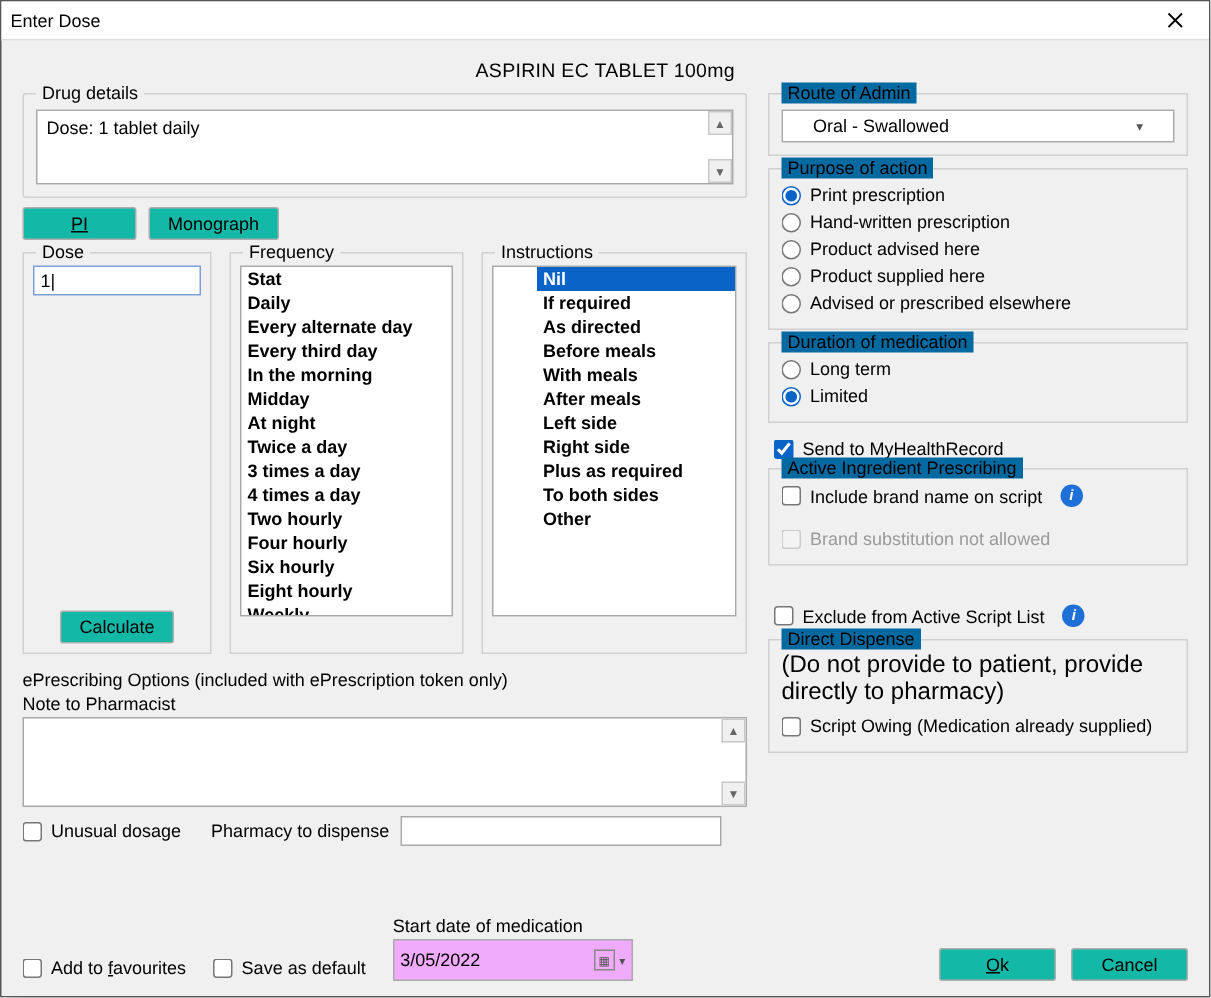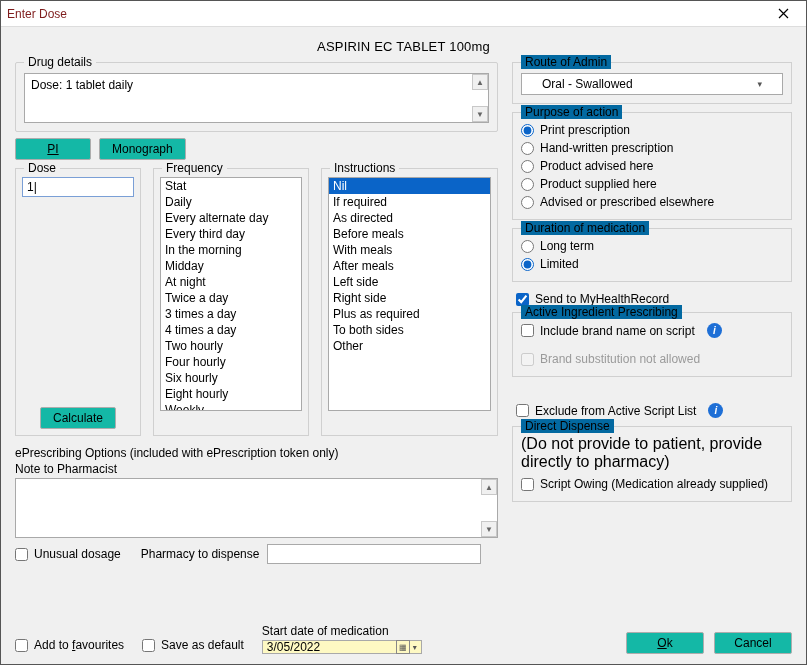--- a/index.html
+++ b/index.html
@@ -1,18 +1,18 @@
 <!DOCTYPE html>
 <html><head>
 <meta charset="utf-8">
 <style>
   * { box-sizing: border-box; font-family: "Segoe UI", Tahoma, Arial, sans-serif; }
   html,body { margin:0; padding:0; background:#fff; }
   .window { width:807px; height:665px; border:1px solid #555; position:relative; background:#f0f0f0; }
-  .titlebar { height:26px; background:#fff; border-bottom:1px solid #ddd; display:flex; align-items:center; padding:0 6px; font-size:12px; color:#7f1d1d; }
+  .titlebar { height:26px; background:#fff; border-bottom:1px solid #ddd; display:flex; align-items:center; padding:0 6px; font-size:12px; color:#000000; }
   .titlebar .spacer { flex:1; }
   .titlebar .close { width:34px; height:26px; display:flex; align-items:center; justify-content:center; cursor:default; }
   .body { position:absolute; top:26px; left:0; right:0; bottom:0; padding:8px 14px 12px 14px; font-size:12px; color:#000; }
   .drugname { text-align:center; font-size:13px; padding:4px 0 8px 0; letter-spacing:.2px; }
   .cols { display:flex; gap:14px; }
   .leftcol { flex:1; }
   .rightcol { width:280px; }
   .group { border:1px solid #d0d0d0; border-radius:2px; padding:8px 8px 8px 8px; margin-bottom:8px; position:relative; background:#f0f0f0; }
   .group > .legend { position:absolute; top:-8px; left:8px; background:#f0f0f0; padding:0 4px; font-size:12px; color:#000; }
   .drugdetails-box { background:#fff; border:1px solid #a9a9a9; height:50px; width:100%; padding:4px 6px; font-size:12px; color:#000; overflow:hidden; position:relative; }
@@ -22,41 +22,41 @@
   .btn { background:#14b8a6; border:1px solid #adadad; border-radius:2px; height:22px; padding:0 12px; font-size:12px; display:inline-flex; align-items:center; justify-content:center; cursor:default; }
   .btn.wide { min-width:76px; }
   .three-lists { display:flex; gap:12px; margin-top:2px; }
   .listgroup { border:1px solid #d0d0d0; padding:8px 6px 6px 6px; position:relative; }
   .listgroup > .legend { position:absolute; top:-8px; left:8px; background:#f0f0f0; padding:0 4px; font-size:12px; }
   .lg-dose { width:126px; }
   .lg-freq { width:156px; }
   .lg-inst { flex:1; }
   .textinput { width:100%; height:20px; border:1px solid #7a9fd6; background:#fff; padding:0 4px; font-size:12px; color:#000; }
   .listbox { width:100%; background:#fff; border:1px solid #a9a9a9; font-size:12px; overflow:hidden; }
-  .listbox .item { padding:1px 4px; line-height:14px; white-space:nowrap; cursor:default; }
+  .listbox .item { padding:1px 4px; line-height:14px; white-space:nowrap; cursor:default;font-weight:bold; }
   .listbox .item.selected { background:#0a64c8; color:#fff; }
   .freq-list { height:234px; }
-  .inst-list { height:234px; }
+  .inst-list { height:234px;padding-left:29px; }
   .calc-slot { margin-top:8px; text-align:center; }
   .radio, .chk { display:flex; align-items:center; gap:6px; padding:2px 0; font-size:12px; }
   .radio input, .chk input { margin:0; width:13px; height:13px; }
   input[type=radio] { accent-color:#0a64c8; }
   input[type=checkbox] { accent-color:#0a64c8; }
   .combo { width:100%; height:22px; border:1px solid #a9a9a9; background:#fff; font-size:12px; padding:0 20px; display:flex; align-items:center; justify-content:space-between; }
   .combo .caret { font-size:9px; color:#555; }
   .info-icon { width:15px; height:15px; border-radius:50%; background:#1e6fd6; color:#fff; display:inline-flex; align-items:center; justify-content:center; font-size:10px; font-style:italic; font-weight:bold; margin-left:6px; }
   .disabled { color:#9a9a9a; }
   .section-ep { margin-top:10px; }
   .noteheading { font-size:12px; margin:2px 0; }
   .bignote { width:100%; height:60px; background:#fff; border:1px solid #a9a9a9; position:relative; }
   .row-inline { display:flex; align-items:center; gap:8px; margin-top:6px; }
   .ph-input { flex:0 0 214px; height:20px; background:#fff; border:1px solid #a9a9a9; }
   .bottombar { position:absolute; left:14px; right:14px; bottom:10px; display:flex; align-items:flex-end; gap:18px; }
   .date-block { display:flex; flex-direction:column; gap:2px; }
-  .date-combo { width:160px; height:14px; border:1px solid #a9a9a9; background:#fef9c3; display:flex; align-items:center; justify-content:space-between; padding:0 4px; font-size:12px; }
+  .date-combo { width:160px; height:28px; border:1px solid #a9a9a9; background:#f0abfc; display:flex; align-items:center; justify-content:space-between; padding:0 4px; font-size:12px; }
   .date-combo .calicon { width:14px; height:14px; border:1px solid #888; display:flex; align-items:center; justify-content:center; font-size:8px; color:#555; }
   .okcancel { margin-left:auto; display:flex; gap:10px; }
   .okcancel .btn { min-width:78px; }
   .underline-letter { text-decoration: underline; }
   .right-group { border:1px solid #d0d0d0; padding:8px 8px 8px 8px; position:relative; margin-bottom:8px; }
   .right-group > .legend { position:absolute; top:-8px; left:8px; background:#0369a1; padding:0 4px; font-size:12px; }
   .dd-desc { font-size:16px; color:#000; }
   .shadow { box-shadow:6px 6px 9px rgba(0,0,0,.35); }
 </style>
 </head>

